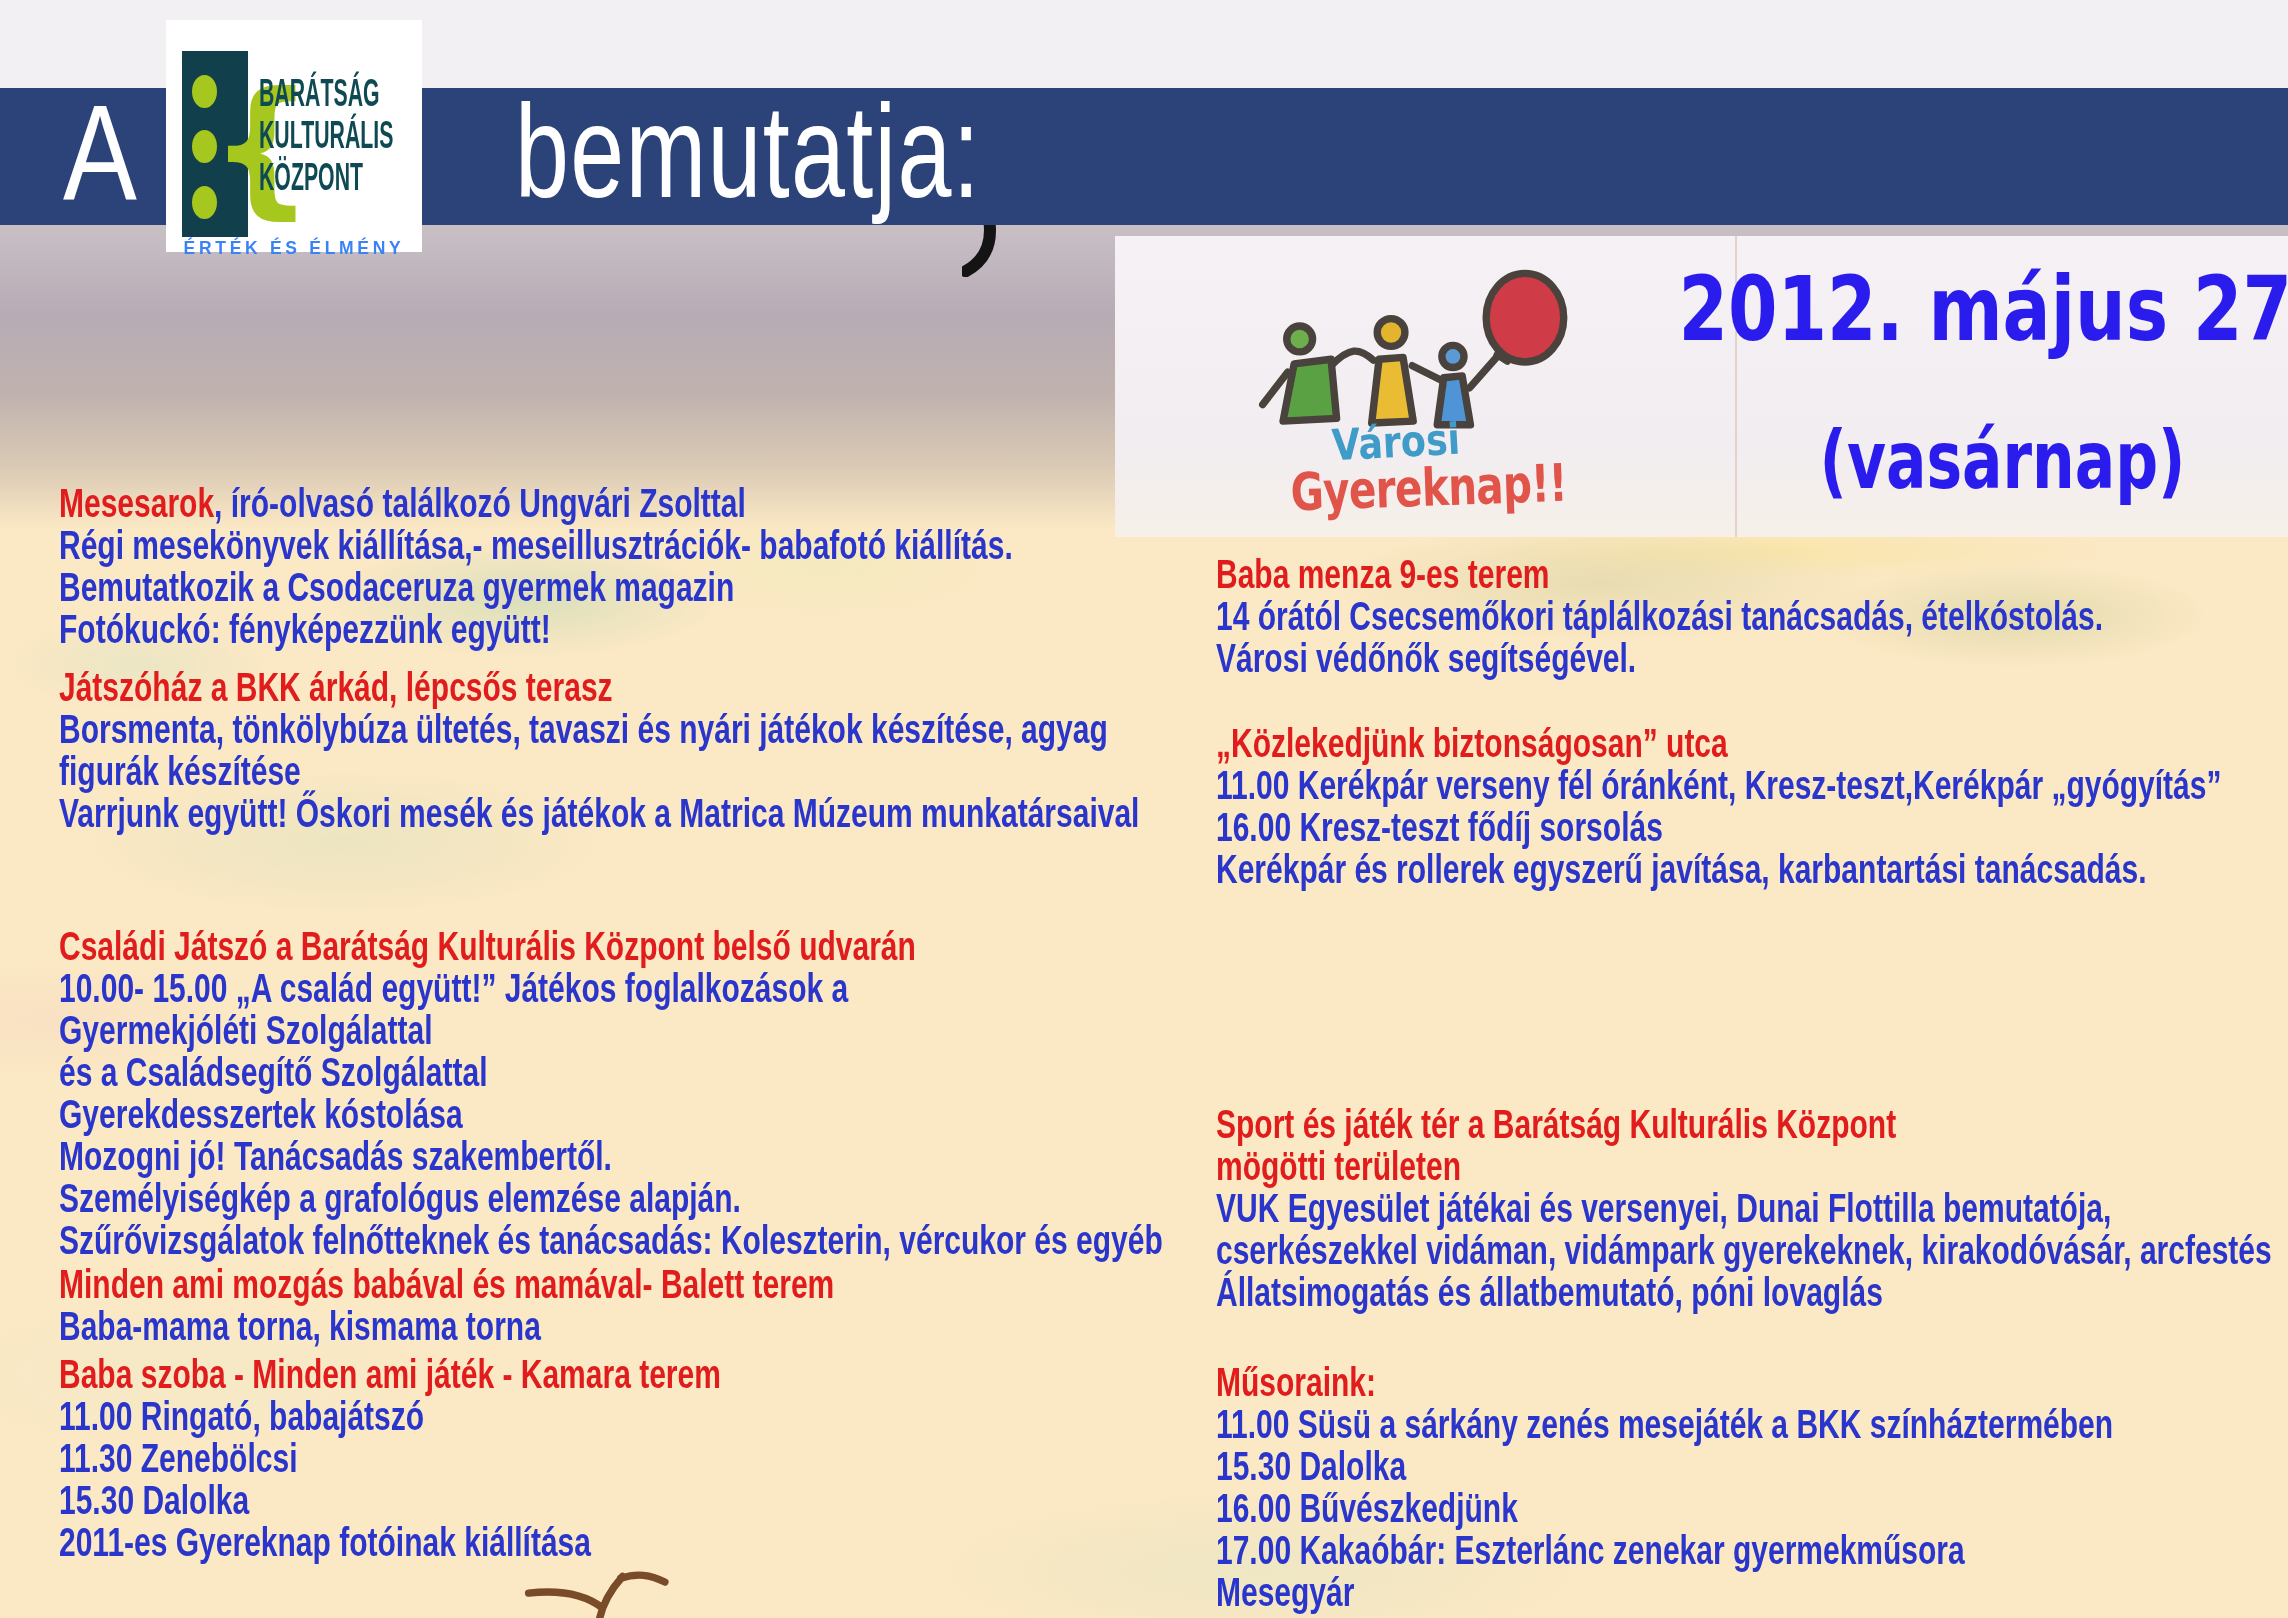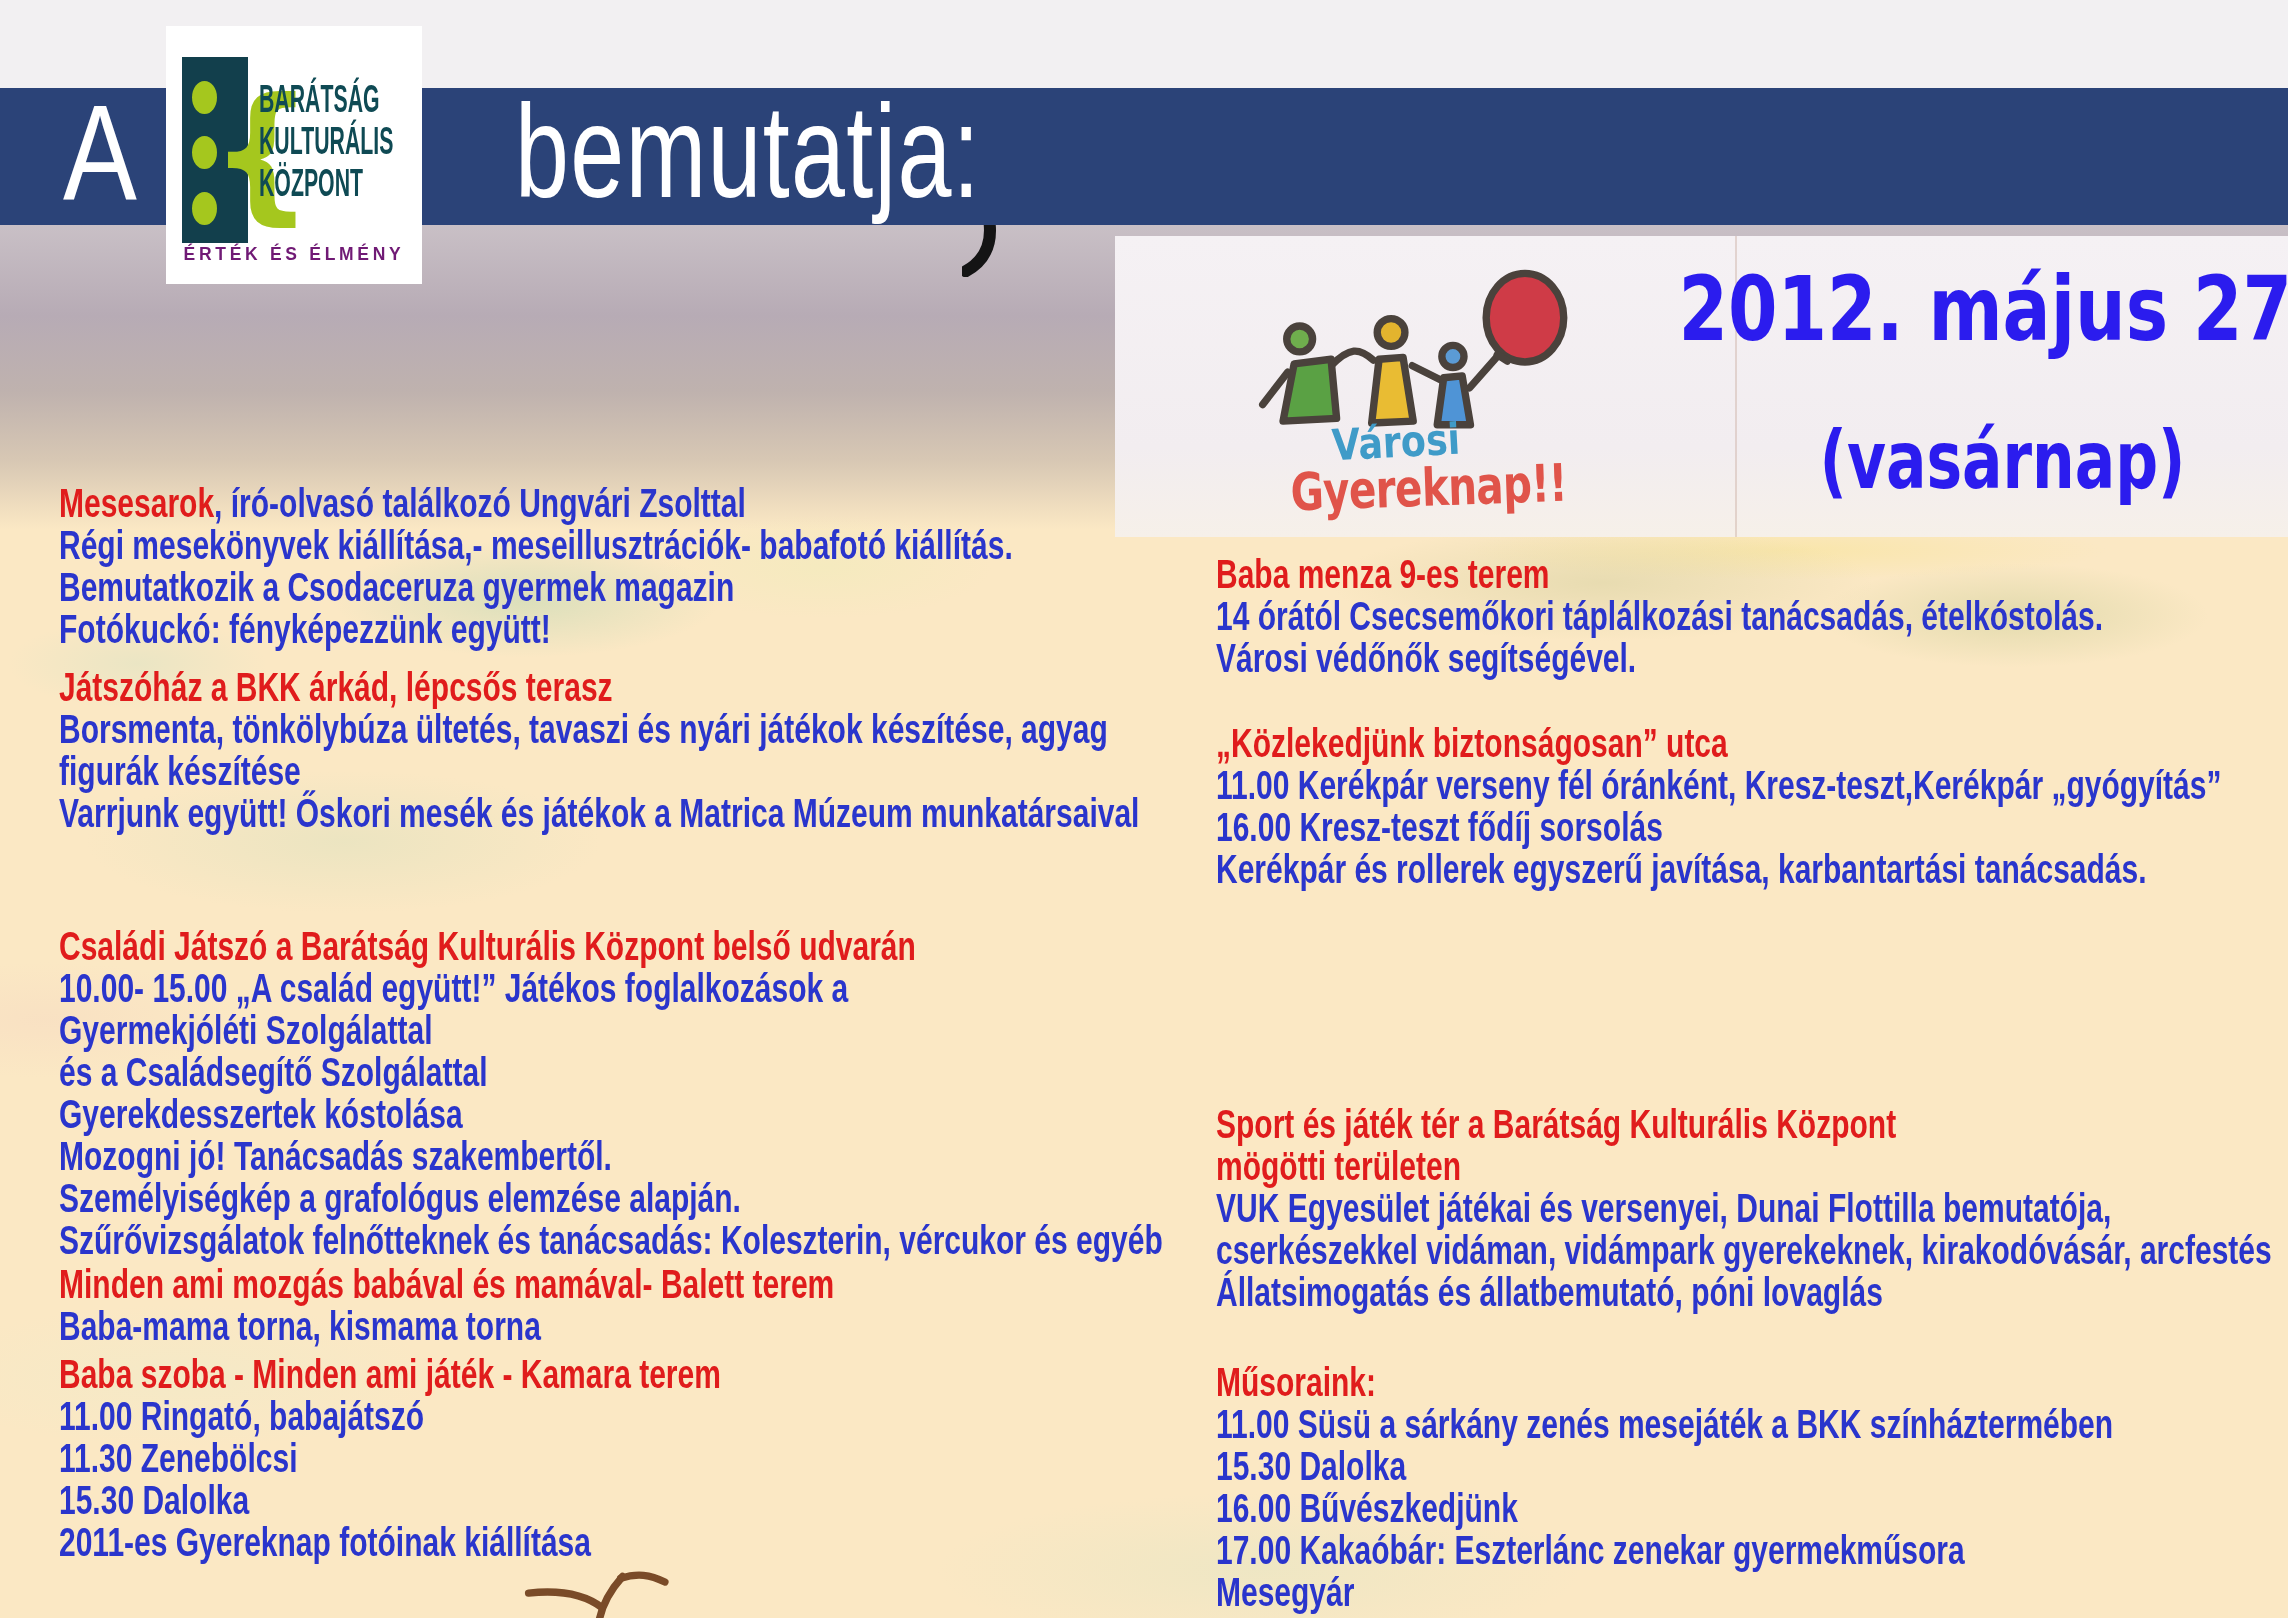--- a/index.html
+++ b/index.html
@@ -25,30 +25,30 @@
 
   
   #topbar{position:absolute;left:0;top:88px;width:2289px;height:137px;background:#2b4378;}
   #banner-a{position:absolute;left:63px;top:-3.7px;color:#fff;font-size:135px;line-height:138px;
     font-weight:400;transform:scaleX(.82);transform-origin:0 0;}
   #banner-rest{position:absolute;left:515px;top:-5.5px;color:#fff;font-size:131px;line-height:138px;
     font-weight:400;transform:scaleX(.74);transform-origin:0 0;letter-spacing:1.8px;}
   #j-tail{position:absolute;left:962px;top:137px;}
 
   
-  #logo-panel{position:absolute;left:166px;top:26px;width:256px;height:258px;background:#fff;}
+  #logo-panel{position:absolute;left:166px;top:20px;width:256px;height:232px;background:#fff;}
   #logo-mark{position:absolute;left:15.7px;top:31px;width:66px;height:186px;background:#123f4c;}
   .dot{position:absolute;left:10px;width:25px;height:33px;border-radius:50%;background:#a5c71e;}
   .d1{top:24px}.d2{top:79px}.d3{top:135px}
   #logo-brace{position:absolute;left:28px;top:-3.7px;width:41px;height:194px;color:#a5c71e;
     font-family:"DejaVu Sans",sans-serif;font-size:146px;line-height:194px;font-weight:700;
     transform:scaleY(1.02);transform-origin:0 0;}
   #logo-text{position:absolute;left:93px;top:52px;color:#0f4a54;font-weight:700;
     font-size:38px;line-height:42px;transform:scaleX(.56);transform-origin:0 0;white-space:nowrap;}
-  #logo-tagline{position:absolute;left:0;top:218px;width:256px;text-align:center;color:#701a75;
+  #logo-tagline{position:absolute;left:0;top:218px;width:256px;text-align:center;color:#3b82f6;
     font-weight:700;font-size:17.5px;letter-spacing:3.7px;white-space:nowrap;}
 
   
   #event-panel{position:absolute;left:1115px;top:236px;width:1174px;height:301px;
     background:linear-gradient(180deg,#f5f1f4 0%,#f2edf0 70%,#f6f0e9 100%);}
   #event-crease{position:absolute;left:620px;top:0;width:1.8px;height:301px;background:rgba(205,175,165,.45);}
   #kids-drawing{position:absolute;left:1246px;top:266px;}
   #varosi{position:absolute;left:1290px;top:417px;width:212px;text-align:center;color:#3f9bc8;
     font-family:"DejaVu Sans",sans-serif;font-weight:700;font-size:43px;transform:rotate(-3deg) scaleX(.85);}
   #gyereknap{position:absolute;left:1255px;top:458px;width:323px;text-align:center;color:#e0544a;

